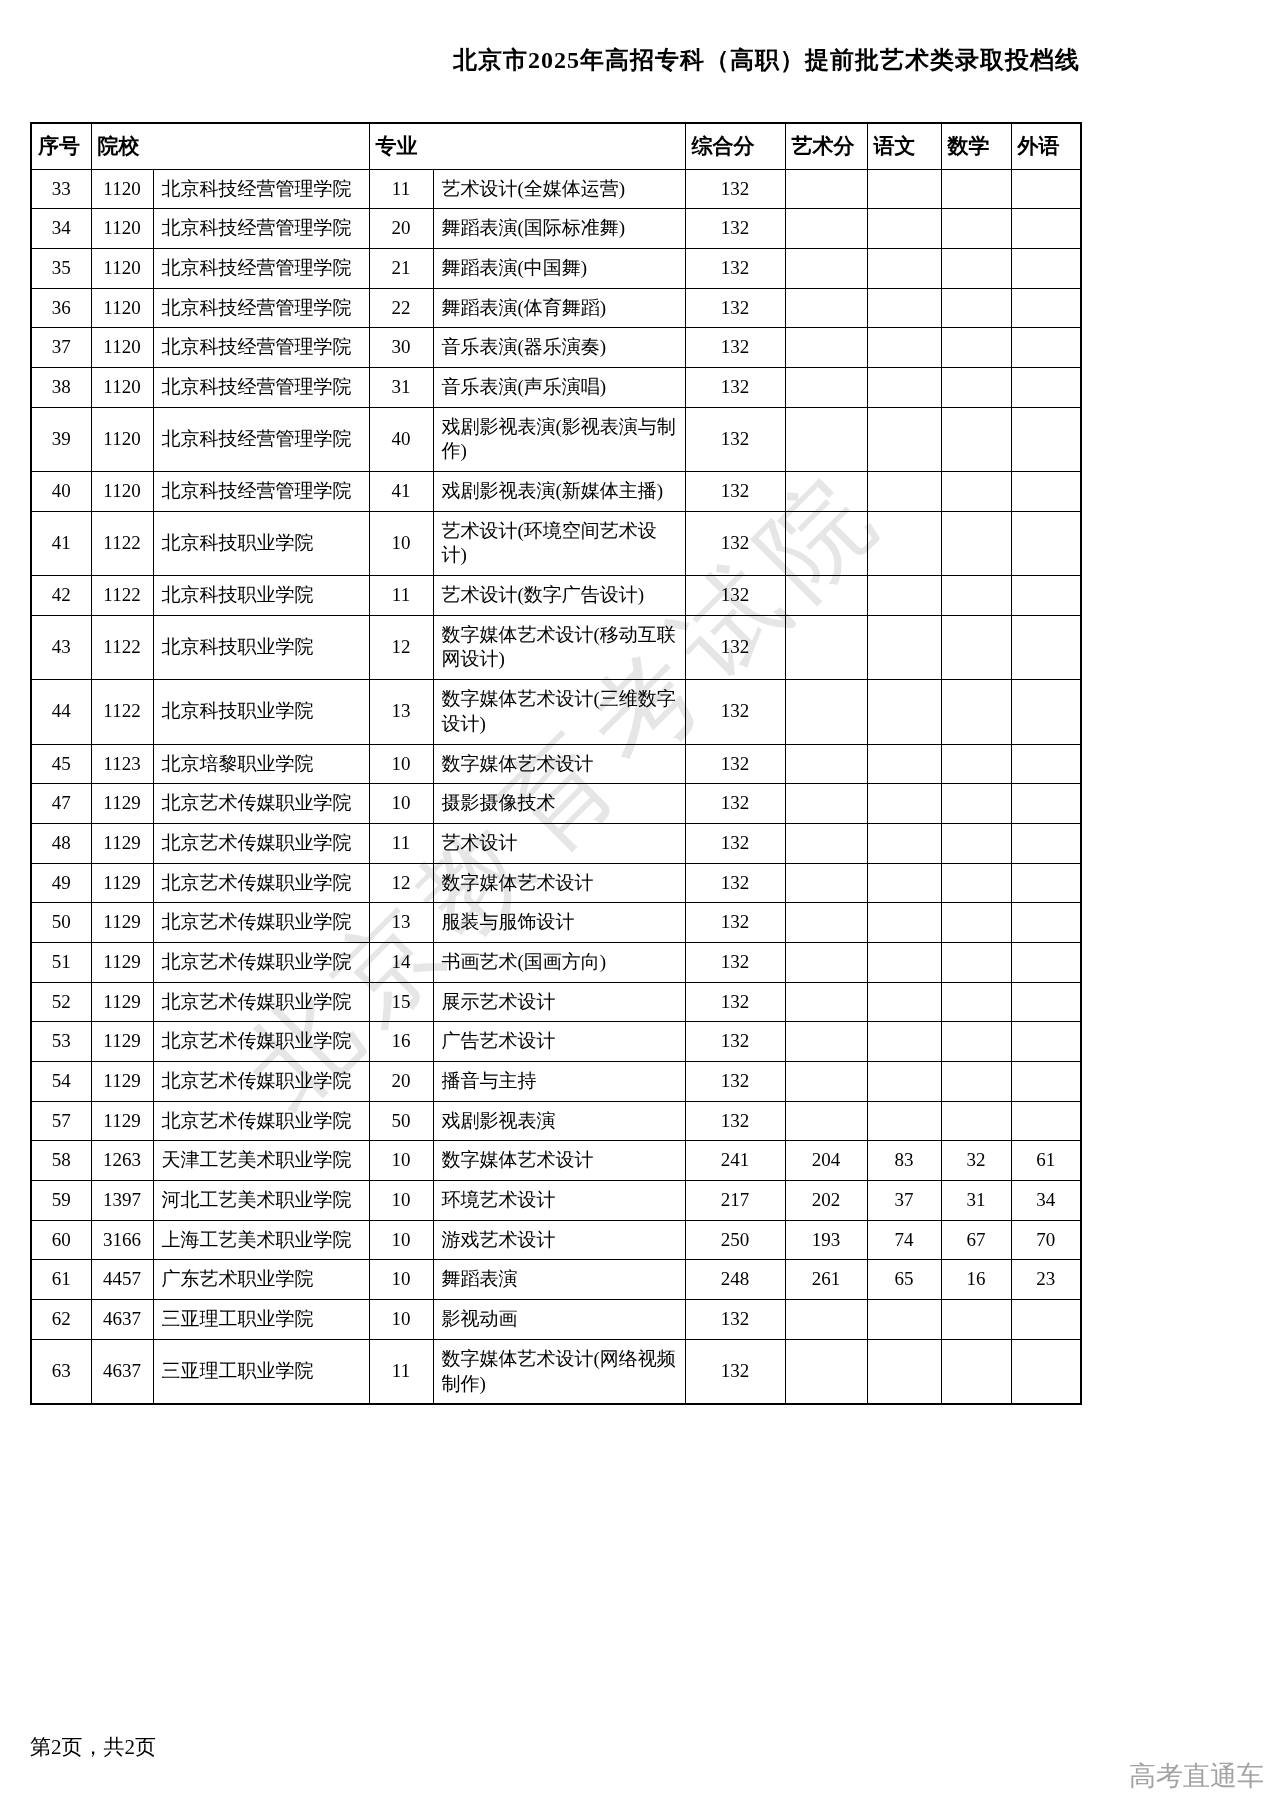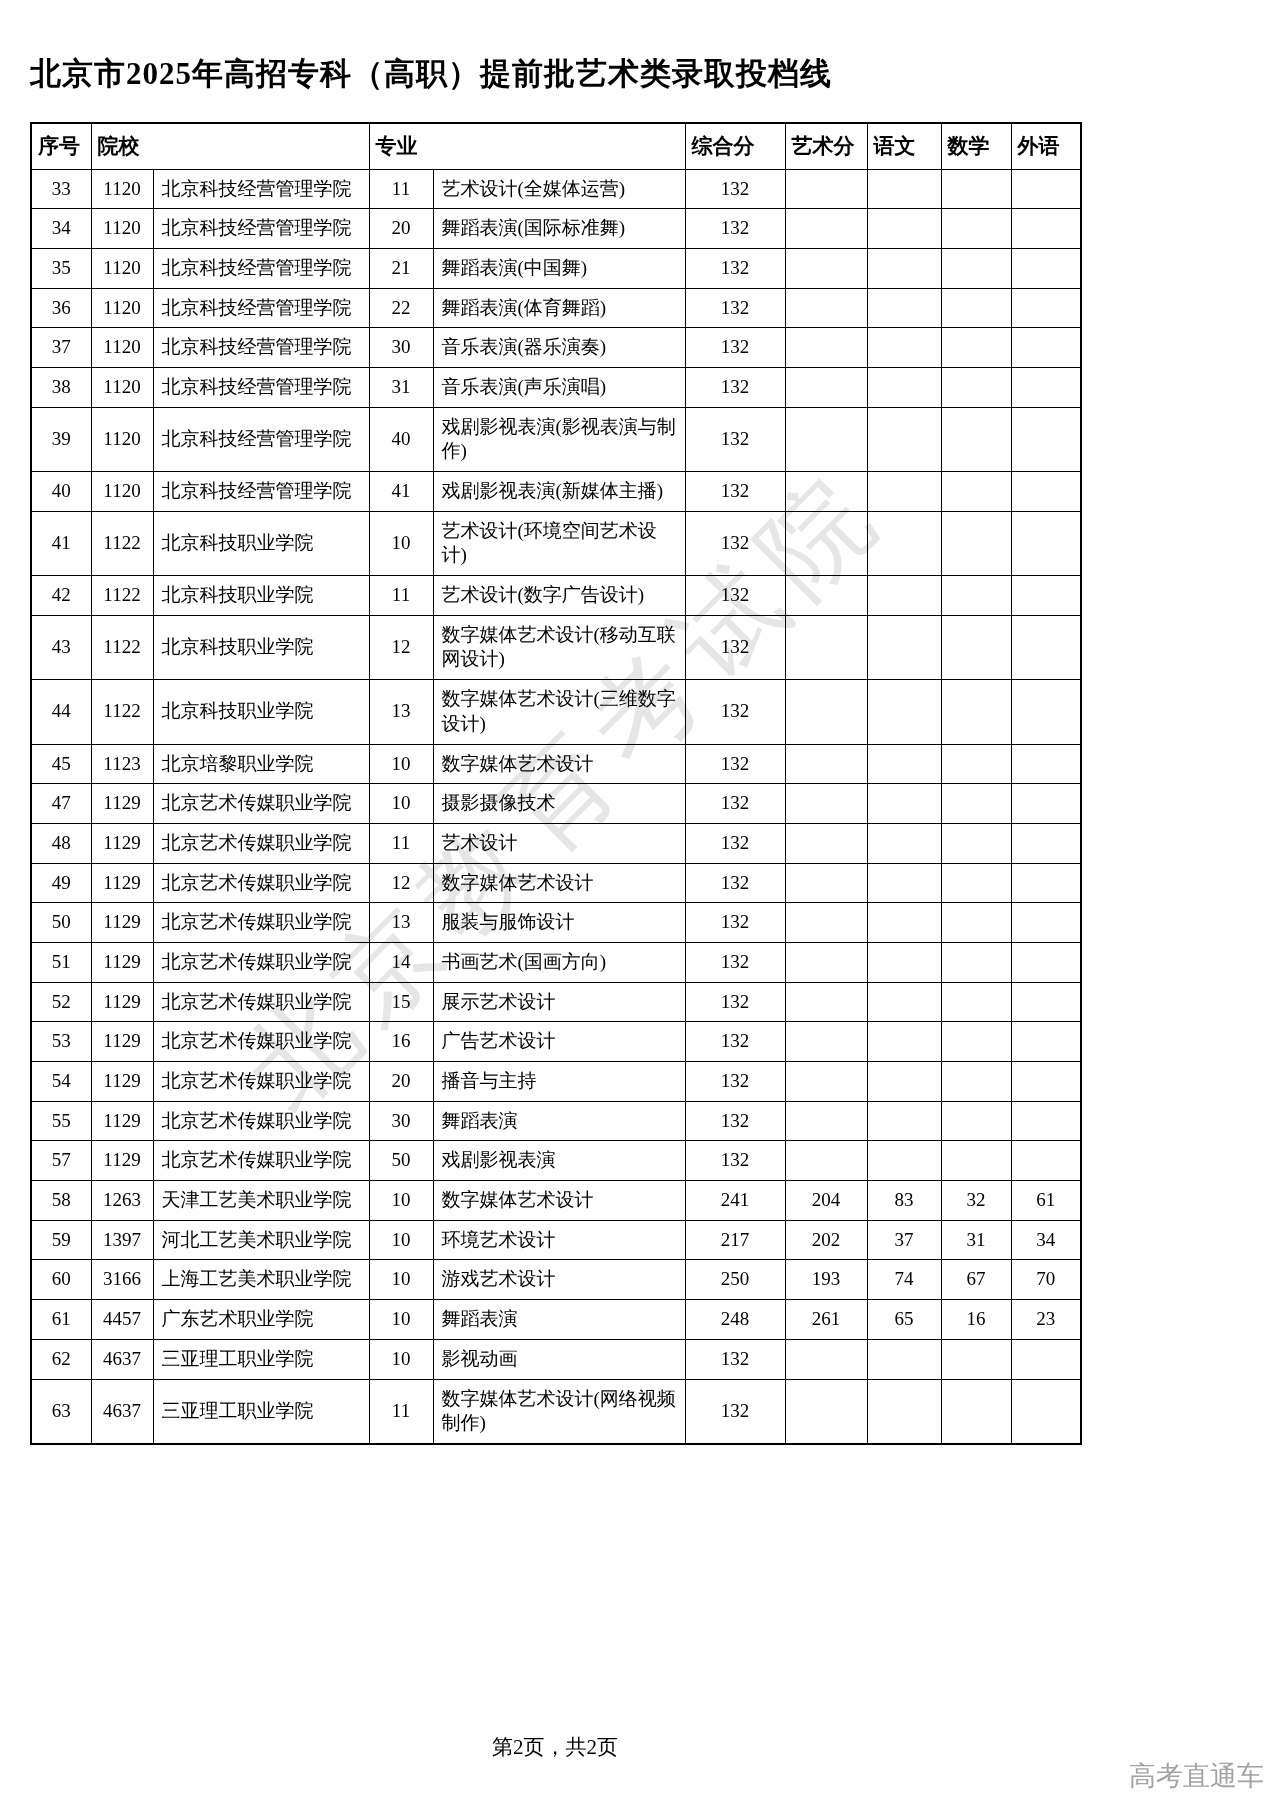--- a/index.html
+++ b/index.html
@@ -5,22 +5,22 @@
   * { margin:0; padding:0; box-sizing:border-box; }
   html,body { background:#ffffff; }
   body {
     width:1280px; height:1810px;
     font-family:"Liberation Serif","DejaVu Serif",serif;
     color:#000;
   }
   .page { position:relative; width:1280px; height:1810px; overflow:hidden; background:#fff; }
 
   .title {
-    position:absolute; top:53px; left:30px; width:1050px;
-    text-align:left; font-size:31px; font-weight:bold; letter-spacing:1px;
+    position:absolute; top:44px; left:30px; width:1050px;
+    text-align:right; font-size:24px; font-weight:bold; letter-spacing:1px;
   }
 
   .watermark {
     position:absolute; left:565px; top:790px;
     transform:translate(-50%,-50%) rotate(-45deg);
     font-size:105px; letter-spacing:16px;
     color:rgba(200,200,200,0.45);
     white-space:nowrap; pointer-events:none;
   }
 
@@ -35,21 +35,21 @@
     font-size:21px; font-weight:bold; height:46px; padding:4px 6px; text-align:left;
   }
   table.admission td {
     font-size:19px; padding:7px 8px; line-height:1.3; word-break:break-all;
   }
   .c-center { text-align:center; }
   .c-left { text-align:left; }
 
   .page-info {
     position:absolute; top:1733px; left:30px; width:1050px;
-    text-align:center; font-size:21px;
+    text-align:left; font-size:21px;
   }
   .brand {
     position:absolute; top:1758px; right:16px;
     font-size:27px; color:#a3a3a3;
     font-family:"Liberation Sans","DejaVu Sans",sans-serif;
   }
 </style>
 </head>
 <body>
 
@@ -331,32 +331,20 @@
           <td class="c-left">北京艺术传媒职业学院</td>
           <td class="c-center">20</td>
           <td class="c-left">播音与主持</td>
           <td class="c-center">132</td>
           <td class="c-center"></td>
           <td class="c-center"></td>
           <td class="c-center"></td>
           <td class="c-center"></td>
         </tr>
         <tr>
-          <td class="c-center">55</td>
-          <td class="c-center">1129</td>
-          <td class="c-left">北京艺术传媒职业学院</td>
-          <td class="c-center">30</td>
-          <td class="c-left">舞蹈表演</td>
-          <td class="c-center">132</td>
-          <td class="c-center"></td>
-          <td class="c-center"></td>
-          <td class="c-center"></td>
-          <td class="c-center"></td>
-        </tr>
-        <tr>
           <td class="c-center">57</td>
           <td class="c-center">1129</td>
           <td class="c-left">北京艺术传媒职业学院</td>
           <td class="c-center">50</td>
           <td class="c-left">戏剧影视表演</td>
           <td class="c-center">132</td>
           <td class="c-center"></td>
           <td class="c-center"></td>
           <td class="c-center"></td>
           <td class="c-center"></td>

